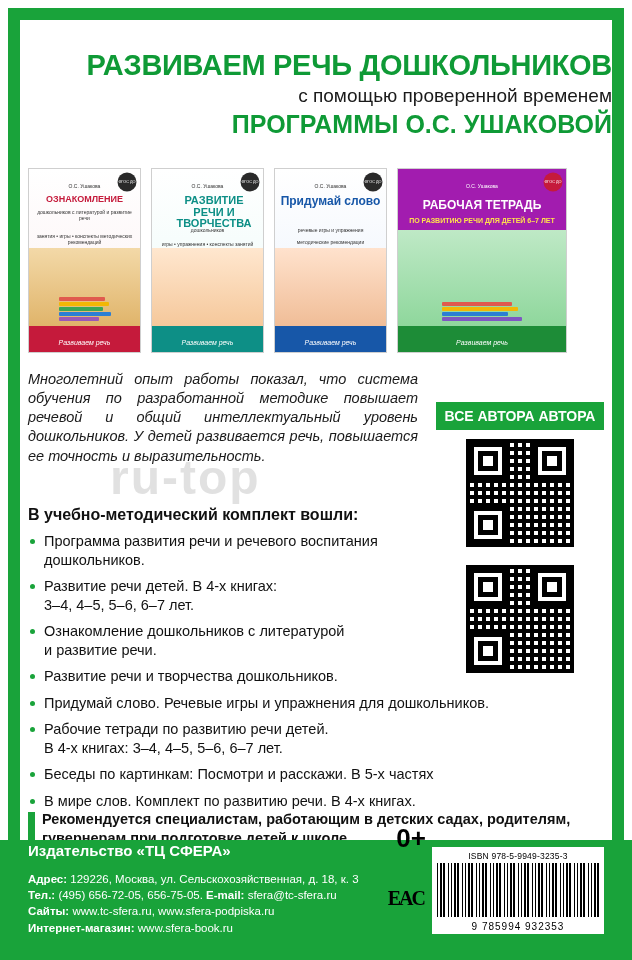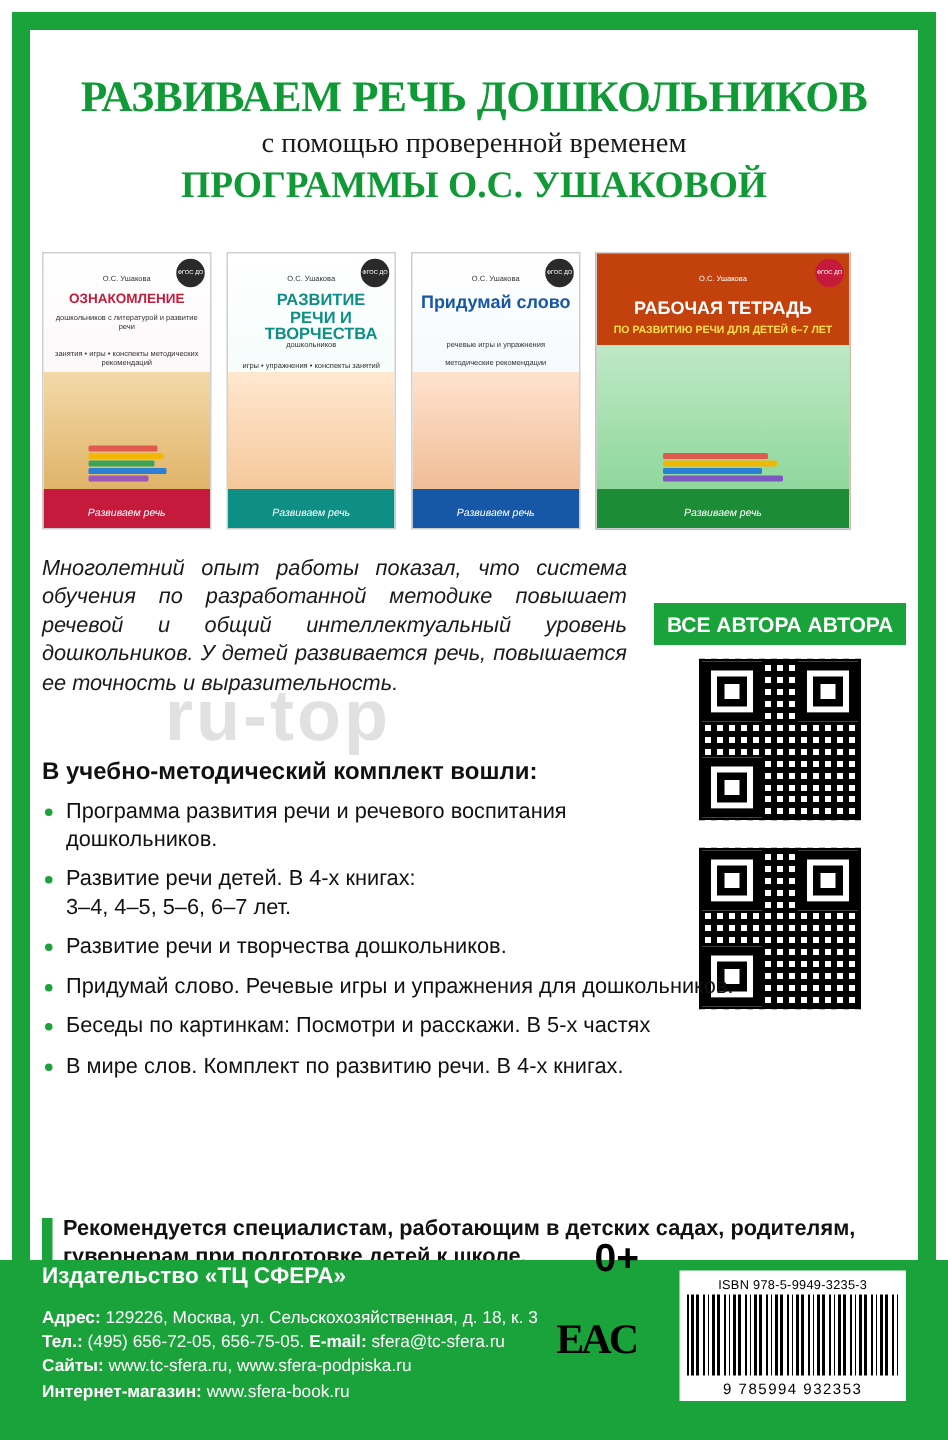--- a/index.html
+++ b/index.html
@@ -24,23 +24,22 @@
     box-sizing:border-box;
   }
   .inner{
     position:absolute;
     left:20px;top:20px;right:20px;bottom:20px;
     box-sizing:border-box;
   }
 
   
   .title-block{
-    text-align:center;
+    text-align:right;
     padding-top:30px;
-    font-family:Liberation Serif, serif;
   }
   .t1{
     color:#0f9a36;
     font-size:29px;
     font-weight:bold;
     letter-spacing:-0.3px;
     line-height:1.05;
   }
   .t2{
     color:#1a1a1a;
@@ -113,21 +112,21 @@
   .c2{background:linear-gradient(#fff,#eafaf7);}
   .c2 .ctitle{color:#0d8f86;font-size:11px;margin-left:13px;}
   .c2 .photo{background:linear-gradient(180deg,#ffe7cf,#f5c89b);}
   .c2 .brandbar{background:#0d8f86;}
   
   .c3{background:linear-gradient(#fff,#eaf1fb);}
   .c3 .ctitle{color:#1757a8;font-size:12px;}
   .c3 .photo{background:linear-gradient(180deg,#ffe2cd,#f0bd97);}
   .c3 .brandbar{background:#1757a8;}
   
-  .c4{width:170px;background:#c2410c;}
+  .c4{width:170px;background:#a21caf;}
   .c4 .ctitle{color:#ffffff;font-size:12px;top:30px;}
   .c4 .csub{color:#ffe14d;font-size:7px;font-weight:bold;top:48px;}
   .c4 .photo{background:linear-gradient(180deg,#bfe9c6,#8fd79c);bottom:26px;height:96px;}
   .c4 .brandbar{background:#1d8c37;}
   .c4 .author{color:#fff;}
   .c4 .fgos{background:#c51a3b;}
 
   
   .stack{position:absolute;bottom:4px;left:50%;transform:translateX(-50%);}
   .stack i{display:block;height:4px;margin:1px 0;border-radius:1px;}
@@ -215,39 +214,39 @@
   .footer-inner{
     position:absolute;left:8px;bottom:4px;width:400px;color:#fff;
   }
   .pub{font-size:15px;font-weight:bold;margin-bottom:12px;}
   .fline{font-size:11.5px;line-height:1.42;}
   .fline b{font-weight:bold;}
 
   
   .barcode-wrap{
     position:absolute;right:8px;bottom:6px;
-    width:151px;background:#fff;padding:4px 5px 2px 5px;
+    width:172px;background:#fff;padding:4px 5px 2px 5px;
     box-sizing:border-box;
   }
   .isbn{font-size:8.5px;text-align:center;color:#000;letter-spacing:.2px;}
   .bars{
     height:54px;margin-top:2px;
     background-image:repeating-linear-gradient(90deg,
       #000 0 1px, #fff 1px 3px, #000 3px 5px, #fff 5px 6px,
       #000 6px 8px, #fff 8px 11px, #000 11px 12px, #fff 12px 14px);
   }
   .bars-num{font-size:10px;text-align:center;letter-spacing:1px;color:#000;margin-top:4px;}
 
   .age{
     position:absolute;right:186px;bottom:86px;
     font-size:26px;font-weight:bold;color:#000;
   }
   .eac{
     position:absolute;right:188px;bottom:30px;
-    font-size:28px;font-weight:bold;color:#000;
+    font-size:20px;font-weight:bold;color:#000;
     font-family:"Liberation Serif", serif;
     letter-spacing:-2px;
   }
 
   
   .watermark{
     position:absolute;left:90px;top:430px;
     font-size:48px;font-weight:bold;color:rgba(120,120,120,0.22);
     letter-spacing:2px;pointer-events:none;
   }
@@ -343,22 +342,26 @@
             <i></i>
           </div>
       </div>
     </div>
 
     <div class="kit-title">В учебно-методический комплект вошли:</div>
     <ul class="kit-list">
       <li class="narrow">Программа развития речи и речевого воспитания дошкольников.</li>
       <li class="narrow" style="white-space:pre-line;">Развитие речи детей. В 4-х книгах:
 3–4, 4–5, 5–6, 6–7 лет.</li>
+      <li class="narrow" style="white-space:pre-line;">Ознакомление дошкольников с литературой
+и развитие речи.</li>
       <li>Развитие речи и творчества дошкольников.</li>
       <li>Придумай слово. Речевые игры и упражнения для дошкольников.</li>
+      <li style="white-space:pre-line;">Рабочие тетради по развитию речи детей.
+В 4-х книгах: 3–4, 4–5, 5–6, 6–7 лет.</li>
       <li>Беседы по картинкам: Посмотри и расскажи. В 5-х частях</li>
       <li>В мире слов. Комплект по развитию речи. В 4-х книгах.</li>
     </ul>
 
     <div class="recom">Рекомендуется специалистам, работающим в детских садах, родителям, гувернерам при подготовке детей к школе.</div>
 
     <div class="footer-band"></div>
     <div class="footer-inner">
       <div class="pub">Издательство «ТЦ СФЕРА»</div>
       <div class="fline">

